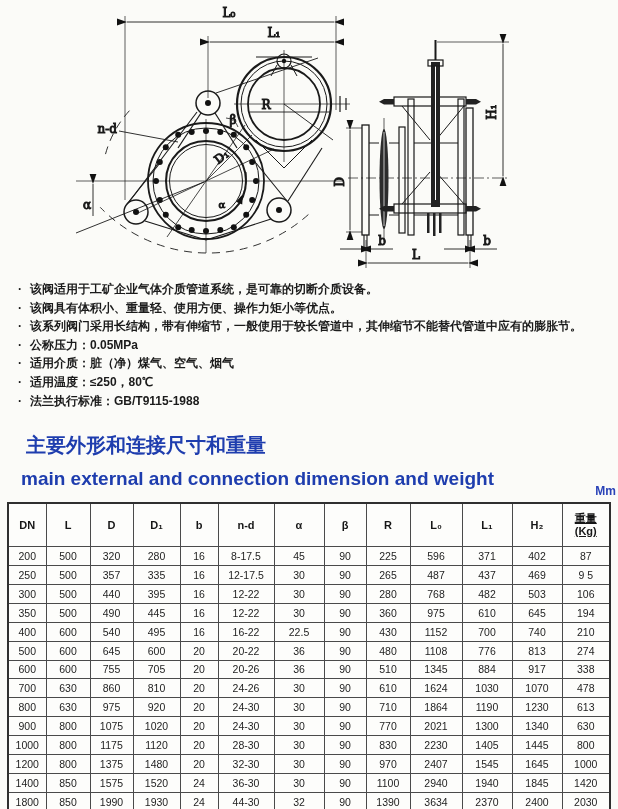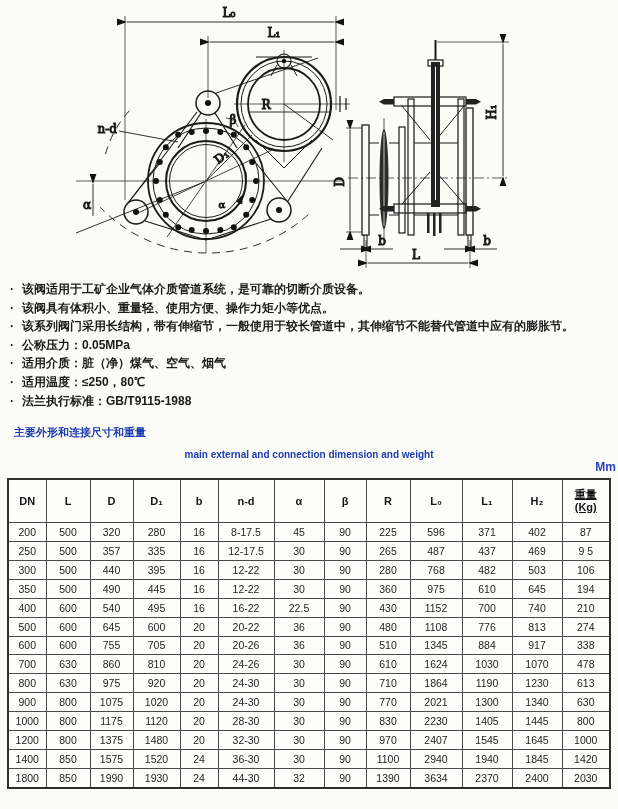--- a/index.html
+++ b/index.html
@@ -7,35 +7,34 @@
     width:618px;height:809px;overflow:hidden;
     background:#fbfbf8;color:#1c1c1c;
     font-family:"Liberation Sans", sans-serif;
     position:relative;
   }
   
   .drawing{width:618px;height:272px;display:block;background:#fbfbf8;}
   .drawing text{font-family:"DejaVu Serif", serif;font-size:12px;fill:#111;}
   .drawing .sm{font-size:10px;}
   
-  .notes{list-style:none;margin:8px 4px 0 0;padding:0 10px;}
+  .notes{list-style:none;margin:8px 4px 0 0;padding:0 18px;}
   .notes li{
     font-size:12px;line-height:18.6px;font-weight:600;
     color:#1b1b1b;white-space:nowrap;overflow:hidden;
   }
   .notes .bullet{display:inline-block;width:12px;color:#1b1b1b;}
   
   .section-head{padding:10px 10px 0 10px;position:relative;}
   .title-zh{
-    font-size:11px;font-weight:700;color:#1e3dae;line-height:18px;margin:4px;font-family:Liberation Mono, monospace;
+    font-size:20px;font-weight:700;color:#1e3dae;line-height:18px;margin:16px;
   }
   .title-en{
-    font-size:10px;font-weight:700;color:#1e3dae;line-height:18px;margin:0;
+    font-size:19px;font-weight:700;color:#1e3dae;line-height:18px;margin:11px;
     font-family:"Liberation Sans", sans-serif;
-    text-align:center;
   }
   .unit-note{
     position:absolute;right:2px;bottom:-10px;
     font-size:12px;font-weight:700;color:#2a43b8;
   }
   
   .dim-table{
     border-collapse:collapse;table-layout:fixed;
     margin:14px auto 0 auto;width:602px;
     border:2px solid #2f2f2f;

